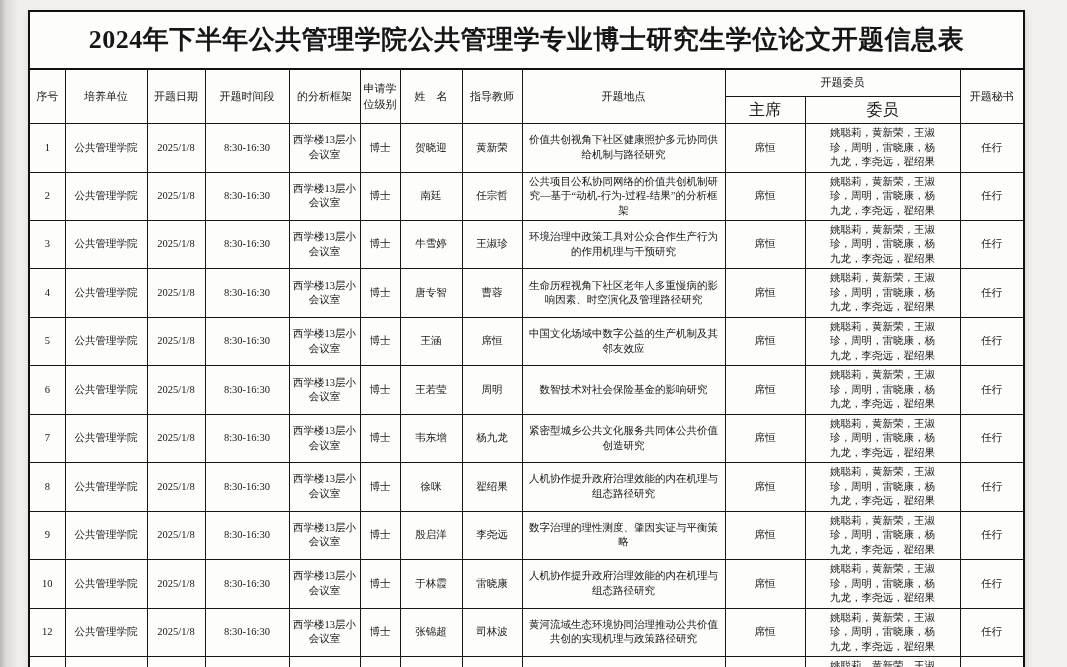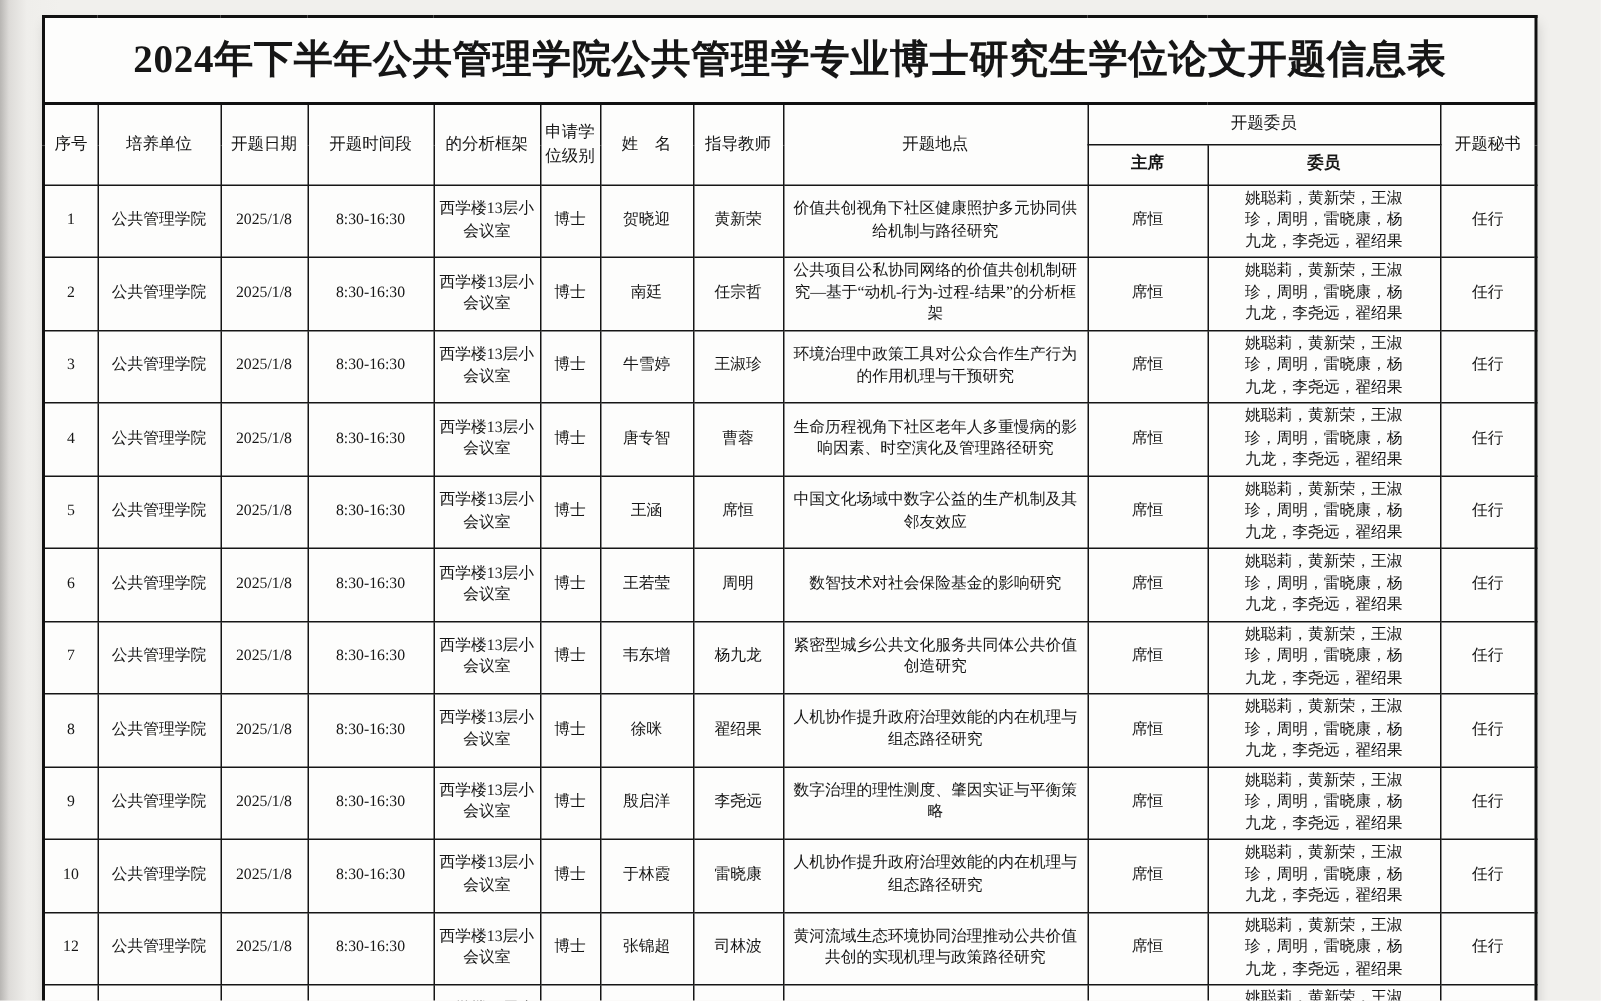--- a/index.html
+++ b/index.html
@@ -29,21 +29,21 @@
     color:#161616;
     word-break:break-word;
   }
   table{border:2.6px solid #111;}
   .title-cell{
     height:52px;
     font-size:26px;font-weight:700;letter-spacing:0.5px;
     border-bottom:2.4px solid #111;
   }
   .hdr td{height:22px;font-size:11px;}
-  .hdr-sub td{height:22px;font-size:11px;font-weight:bold;}
+  .hdr-sub td{height:22px;font-size:16px;}
   .data-row td{height:41px;}
   .c-title{padding:2px 5px;}
   .c-members{padding:2px 22px;}
 </style>
 </head>
 <body>
 
 <div class="sheet">
   <table>
     <colgroup>

